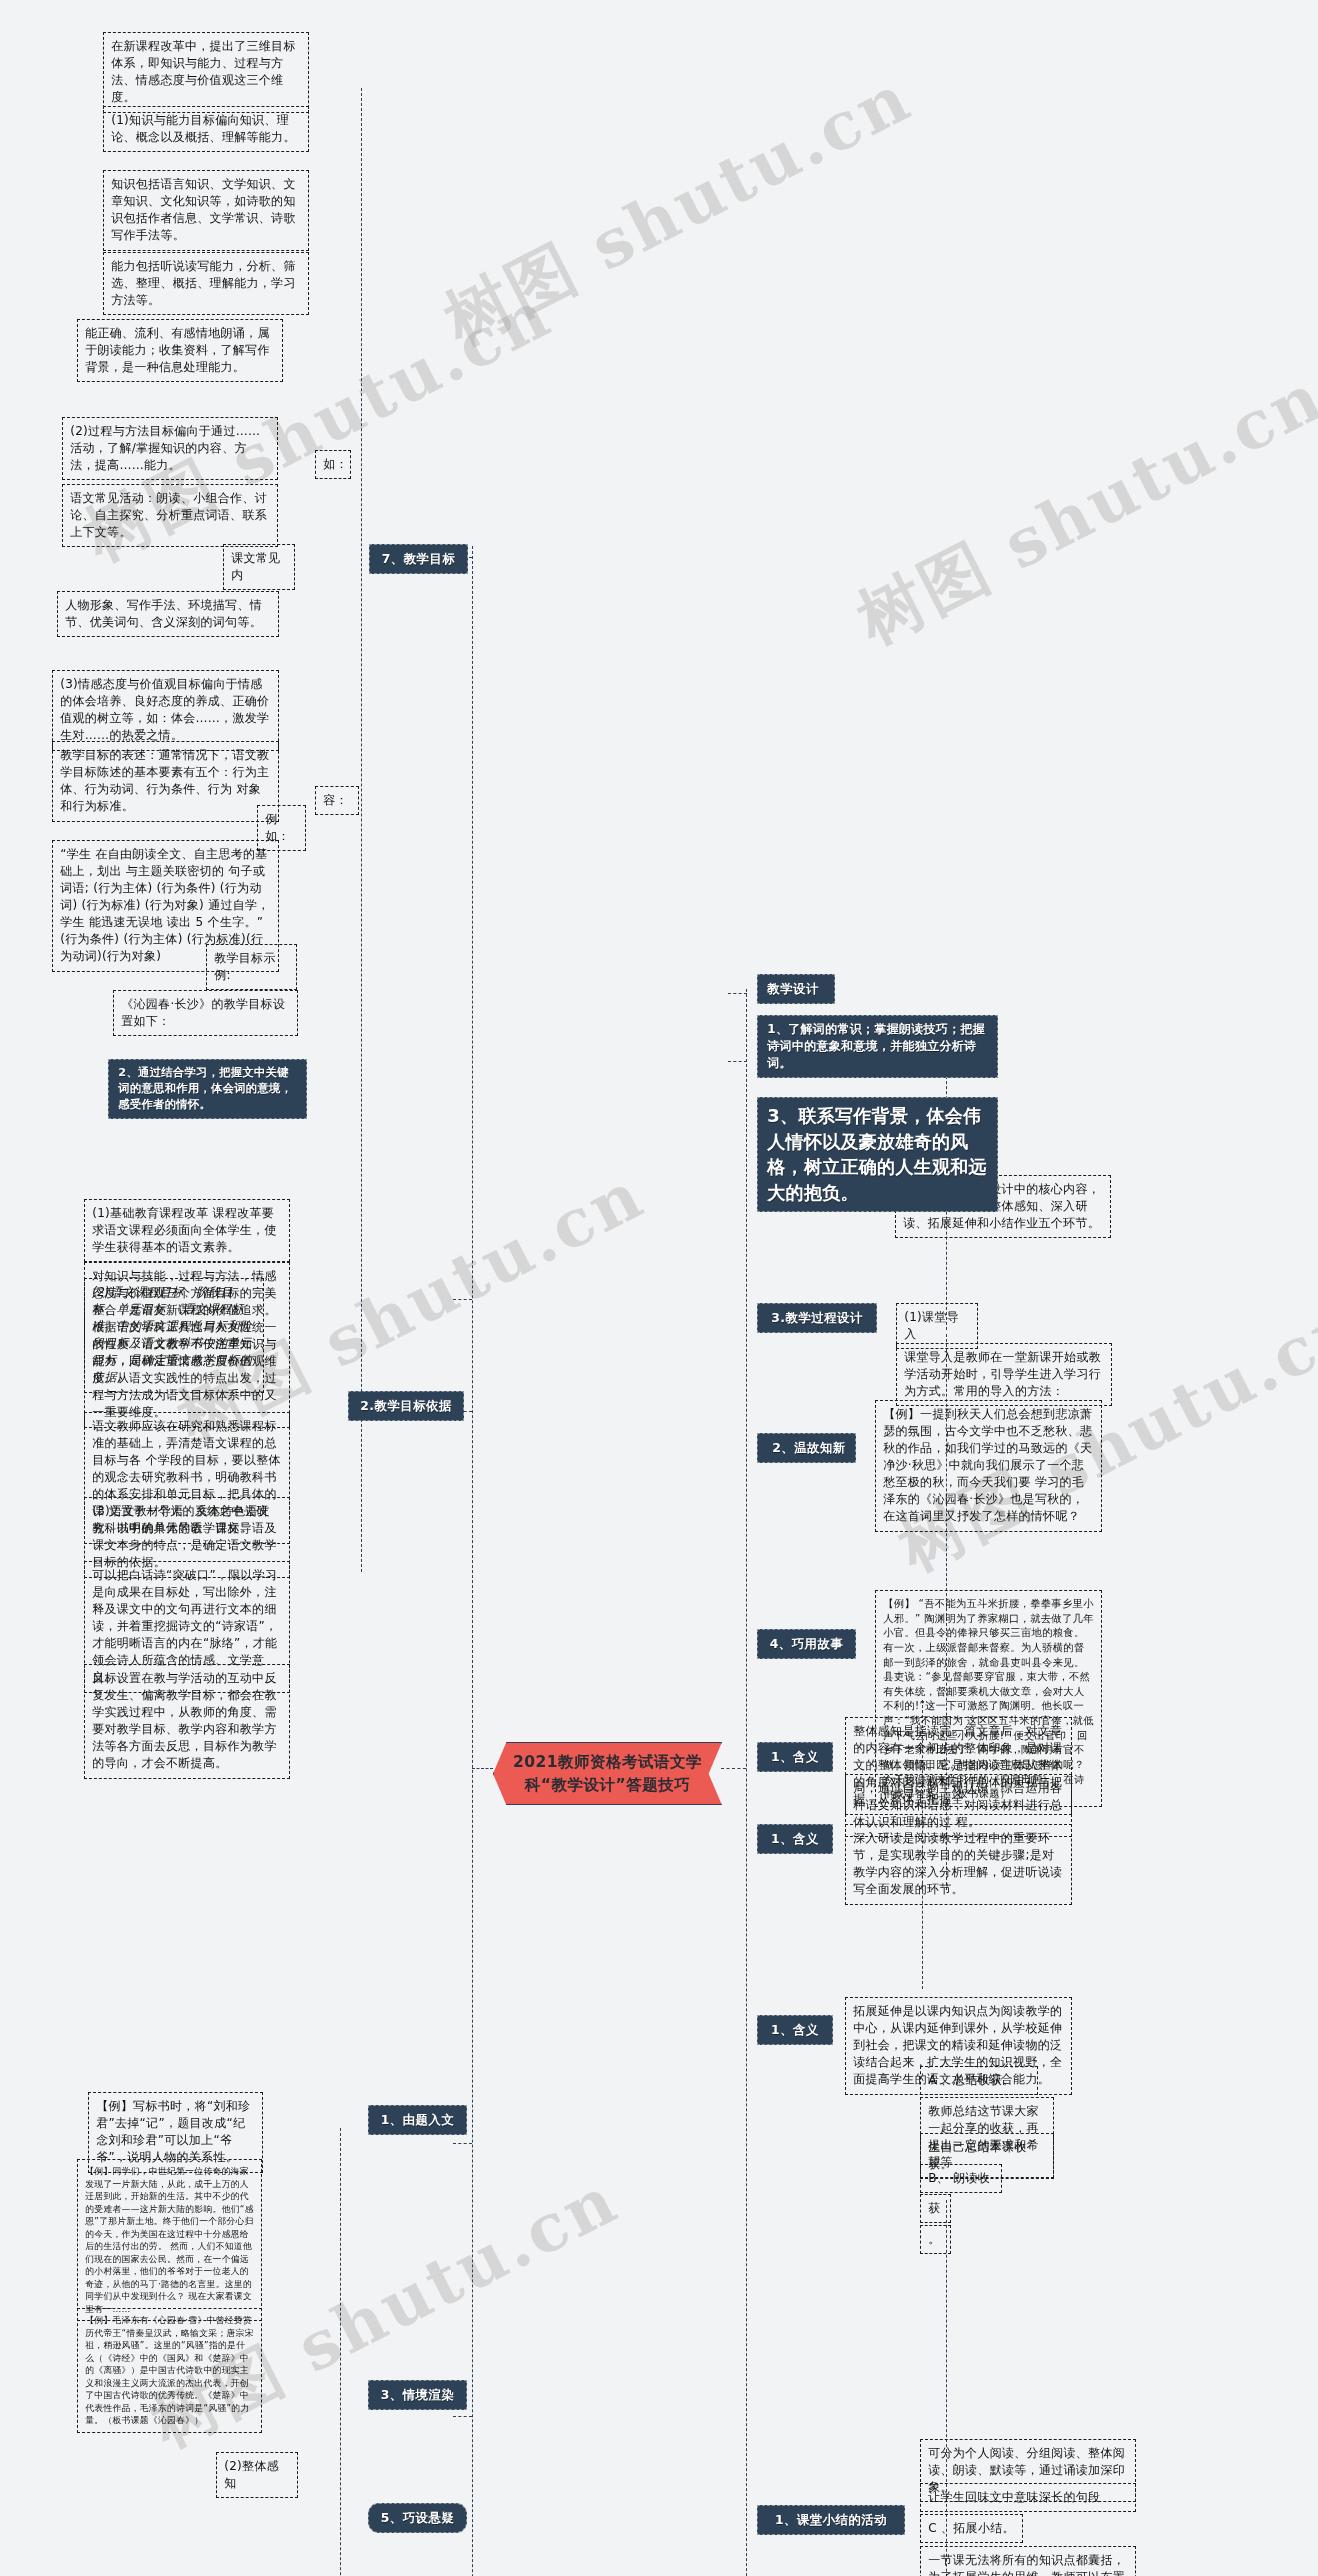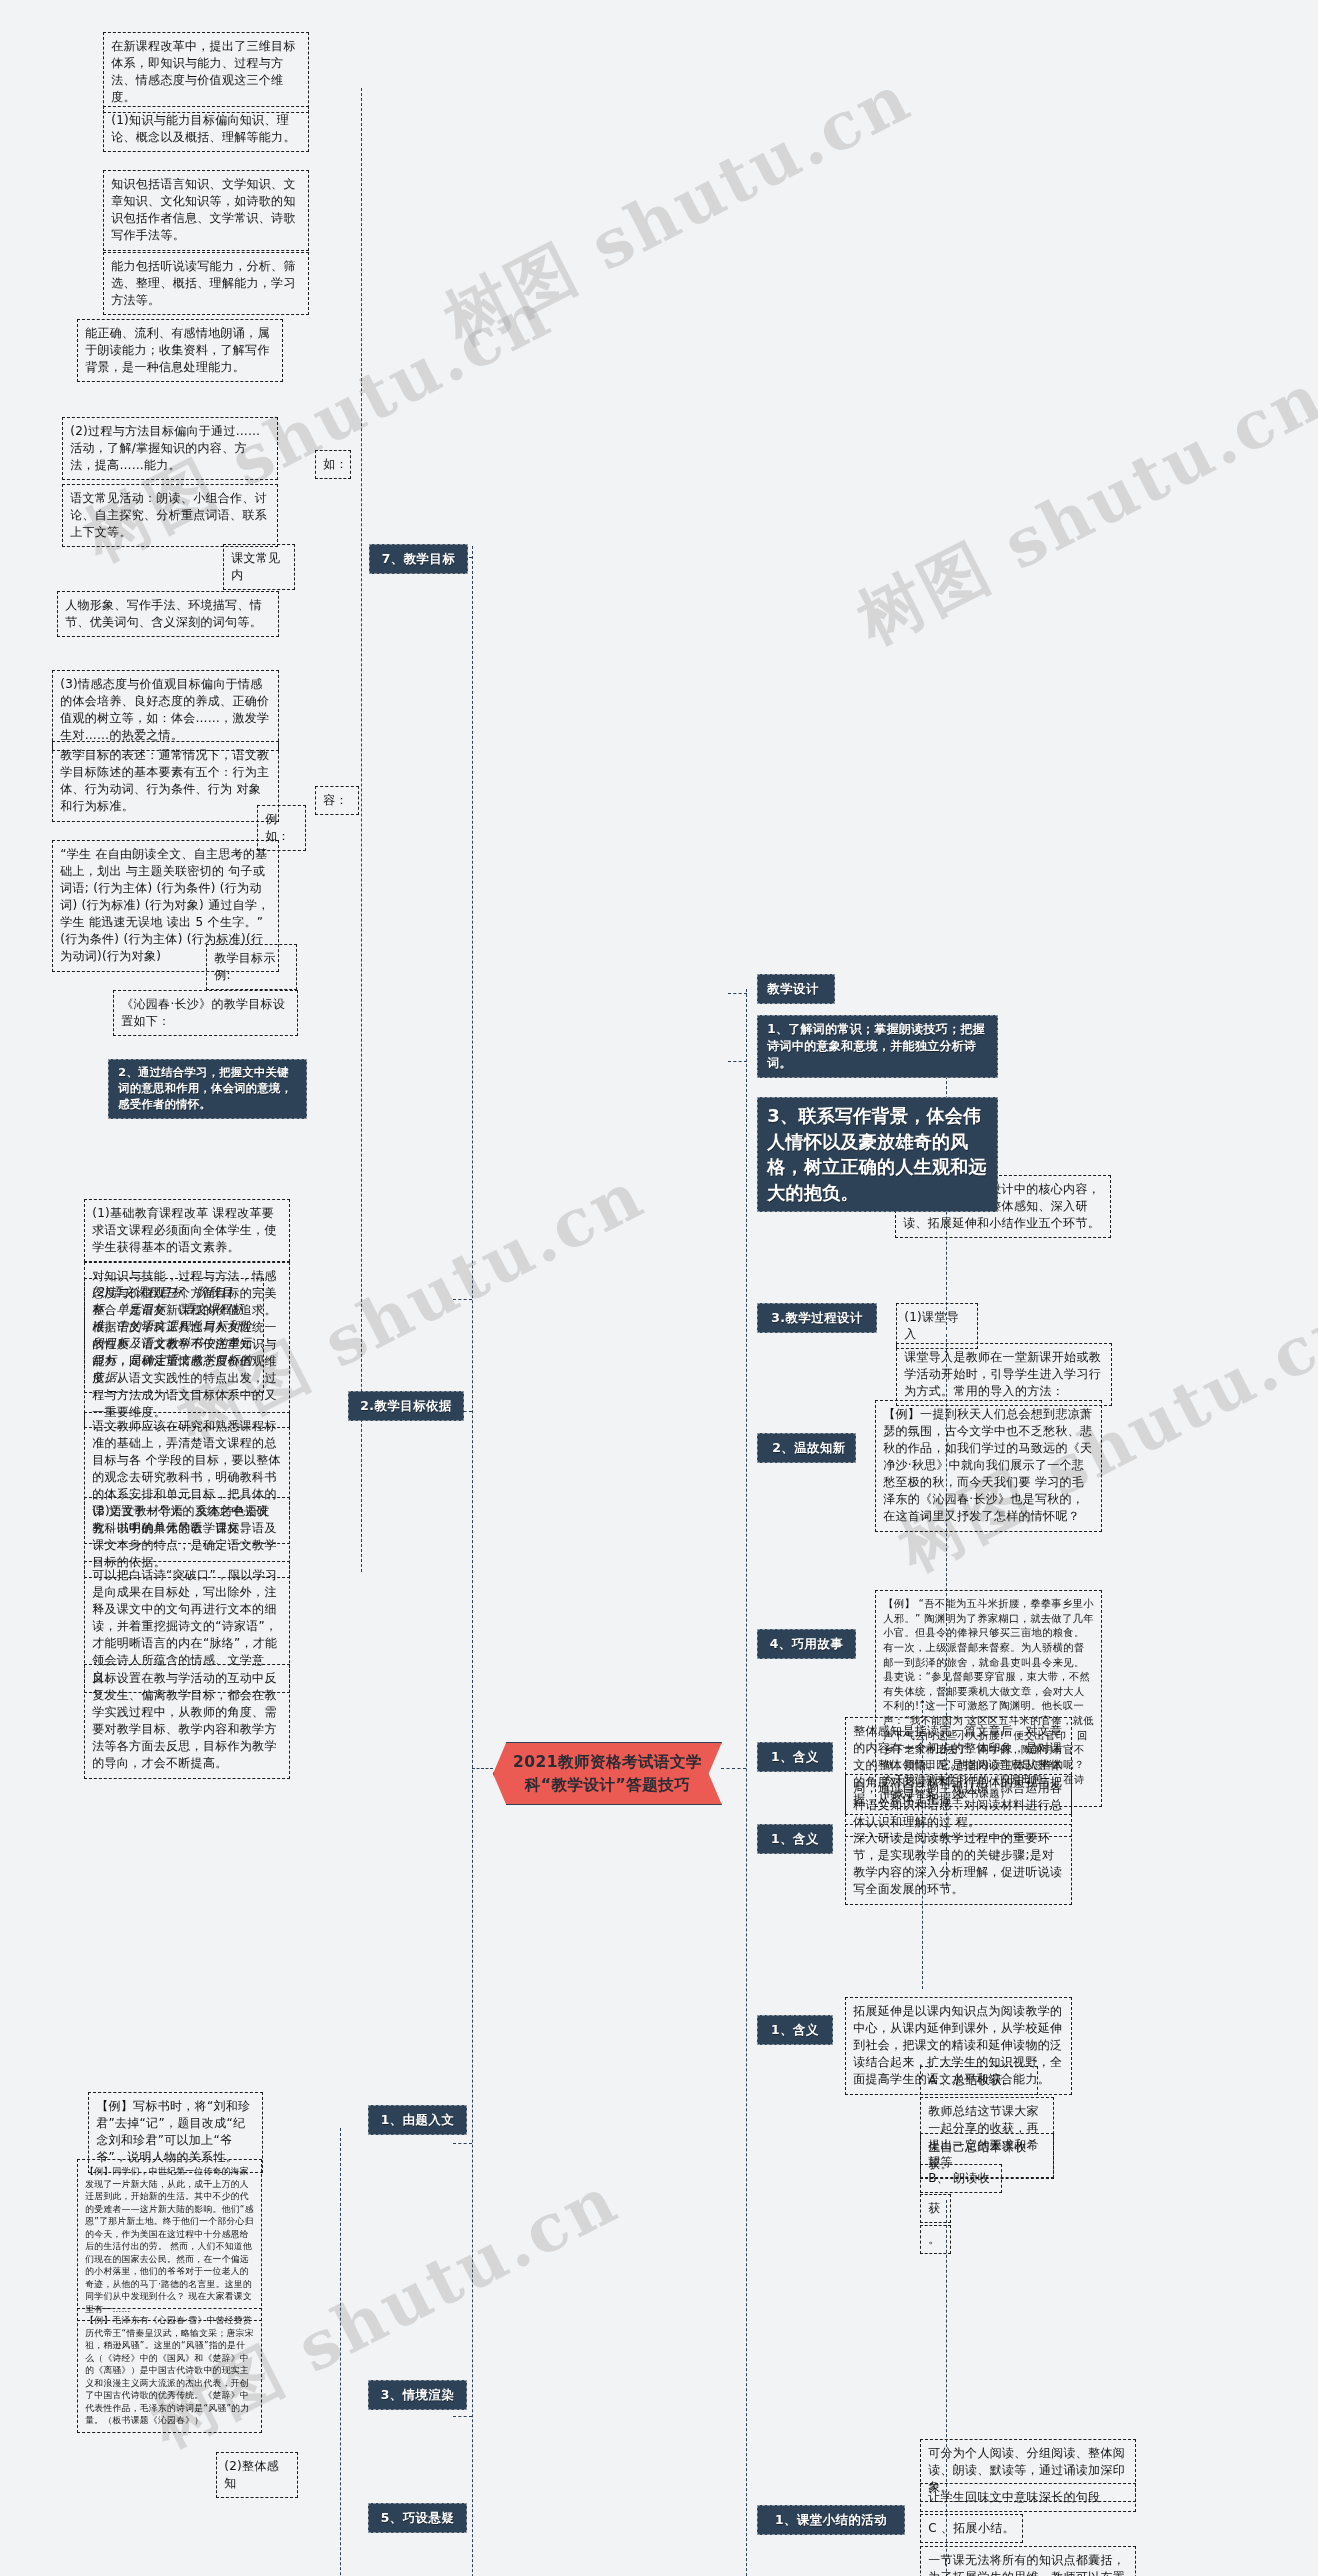--- a/index.html
+++ b/index.html
@@ -150,21 +150,21 @@
   <div class="box" style="left:84px; top:1164px; width:206px;margin-top:35px;">(1)基础教育课程改革 课程改革要求语文课程必须面向全体学生，使学生获得基本的语文素养。</div>
   <div class="box" style="left:84px; top:1262px; width:206px;">对知识与技能，过程与方法，情感态度与价值观三个方面目标的完美整合，是语文新课程的价值追求。根据语文学科工具性与人文性统一的性质，语文教学不仅注重知识与能力，同样注重情感态度价值观维度。从语文实践性的特点出发，过程与方法成为语文目标体系中的又一重要维度。</div>
   <div class="box" style="left:84px; top:1278px; width:180px;font-style:italic;">(2)语文课程目标、阶段目标、单元目标 《语文课程标准》中的语文课程总目标和阶段目标及语文教科书中的单元目标，是确定语文教学目标的依据。</div>
   <div class="box" style="left:84px; top:1412px; width:206px;">语文教师应该在研究和熟悉课程标准的基础上，弄清楚语文课程的总目标与各 个学段的目标，要以整体的观念去研究教科书，明确教科书的体系安排和单元目标，把具体的课 文置于一个大的系统之中去研究，以明确具体的教学目标。</div>
   <div class="box" style="left:84px; top:1497px; width:206px;">(3)语文教材导语、文本特色语文教科书中的单元导语、课文导语及课文本身的特点，是确定语文教学目标的依据。</div>
   <div class="box" style="left:84px; top:1561px; width:206px;">可以把白话诗“突破口”，限以学习是向成果在目标处，写出除外，注释及课文中的文句再进行文本的细读，并着重挖掘诗文的“诗家语”，才能明晰语言的内在“脉络”，才能领会诗人所蕴含的情感、文学意义。</div>
   <div class="box" style="left:84px; top:1664px; width:206px;">目标设置在教与学活动的互动中反复发生、偏离教学目标，都会在教学实践过程中，从教师的角度、需要对教学目标、教学内容和教学方法等各方面去反思，目标作为教学的导向，才会不断提高。</div>
 
   <div class="navy small" style="left:368px; top:2105px; width:99px; text-align:center;">1、由题入文</div>
   <div class="navy small" style="left:368px; top:2380px; width:99px; text-align:center;">3、情境渲染</div>
-  <div class="navy small" style="left:368px; top:2503px; width:99px; text-align:center;">5、巧设悬疑</div>
+  <div class="navy small" style="left:368px; top:2503px; width:99px; text-align:center;border-radius:11px;">5、巧设悬疑</div>
 
   <div class="box" style="left:88px; top:2092px; width:175px;">【例】写标书时，将“刘和珍君”去掉“记”，题目改成“纪念刘和珍君”可以加上“爷爷”，说明人物的关系性。</div>
   <div class="box" style="left:77px; top:2159px; width:185px; font-size:8.8px;">【例】同学们，中世纪第一位传奇的海家发现了一片新大陆，从此，成千上万的人迁居到此，开始新的生活。其中不少的代的受难者——这片新大陆的影响。他们“感恩”了那片新土地。终于他们一个部分心归的今天，作为美国在这过程中十分感恩给后的生活付出的劳。
 然而，人们不知道他们现在的国家去公民。然而，在一个偏远的小村落里，他们的爷爷对于一位老人的奇迹，从他的马丁·路德的名言里。这里的同学们从中发现到什么？
 现在大家看课文里有一……</div>
   <div class="box" style="left:77px; top:2308px; width:185px; font-size:8.8px;">【例】毛泽东有《心园春·雪》中曾经赞赏历代帝王“惜秦皇汉武，略输文采；唐宗宋祖，稍逊风骚”。这里的“风骚”指的是什么（《诗经》中的《国风》和《楚辞》中的《离骚》）是中国古代诗歌中的现实主义和浪漫主义两大流派的杰出代表，开创了中国古代诗歌的优秀传统。《楚辞》中代表性作品，毛泽东的诗词是“风骚”的力量。（板书课题《沁园春》）</div>
   <div class="box" style="left:216px; top:2452px; width:82px;">(2)整体感知</div>
 
   <div class="navy small" style="left:757px; top:974px; width:78px;">教学设计</div>
 

